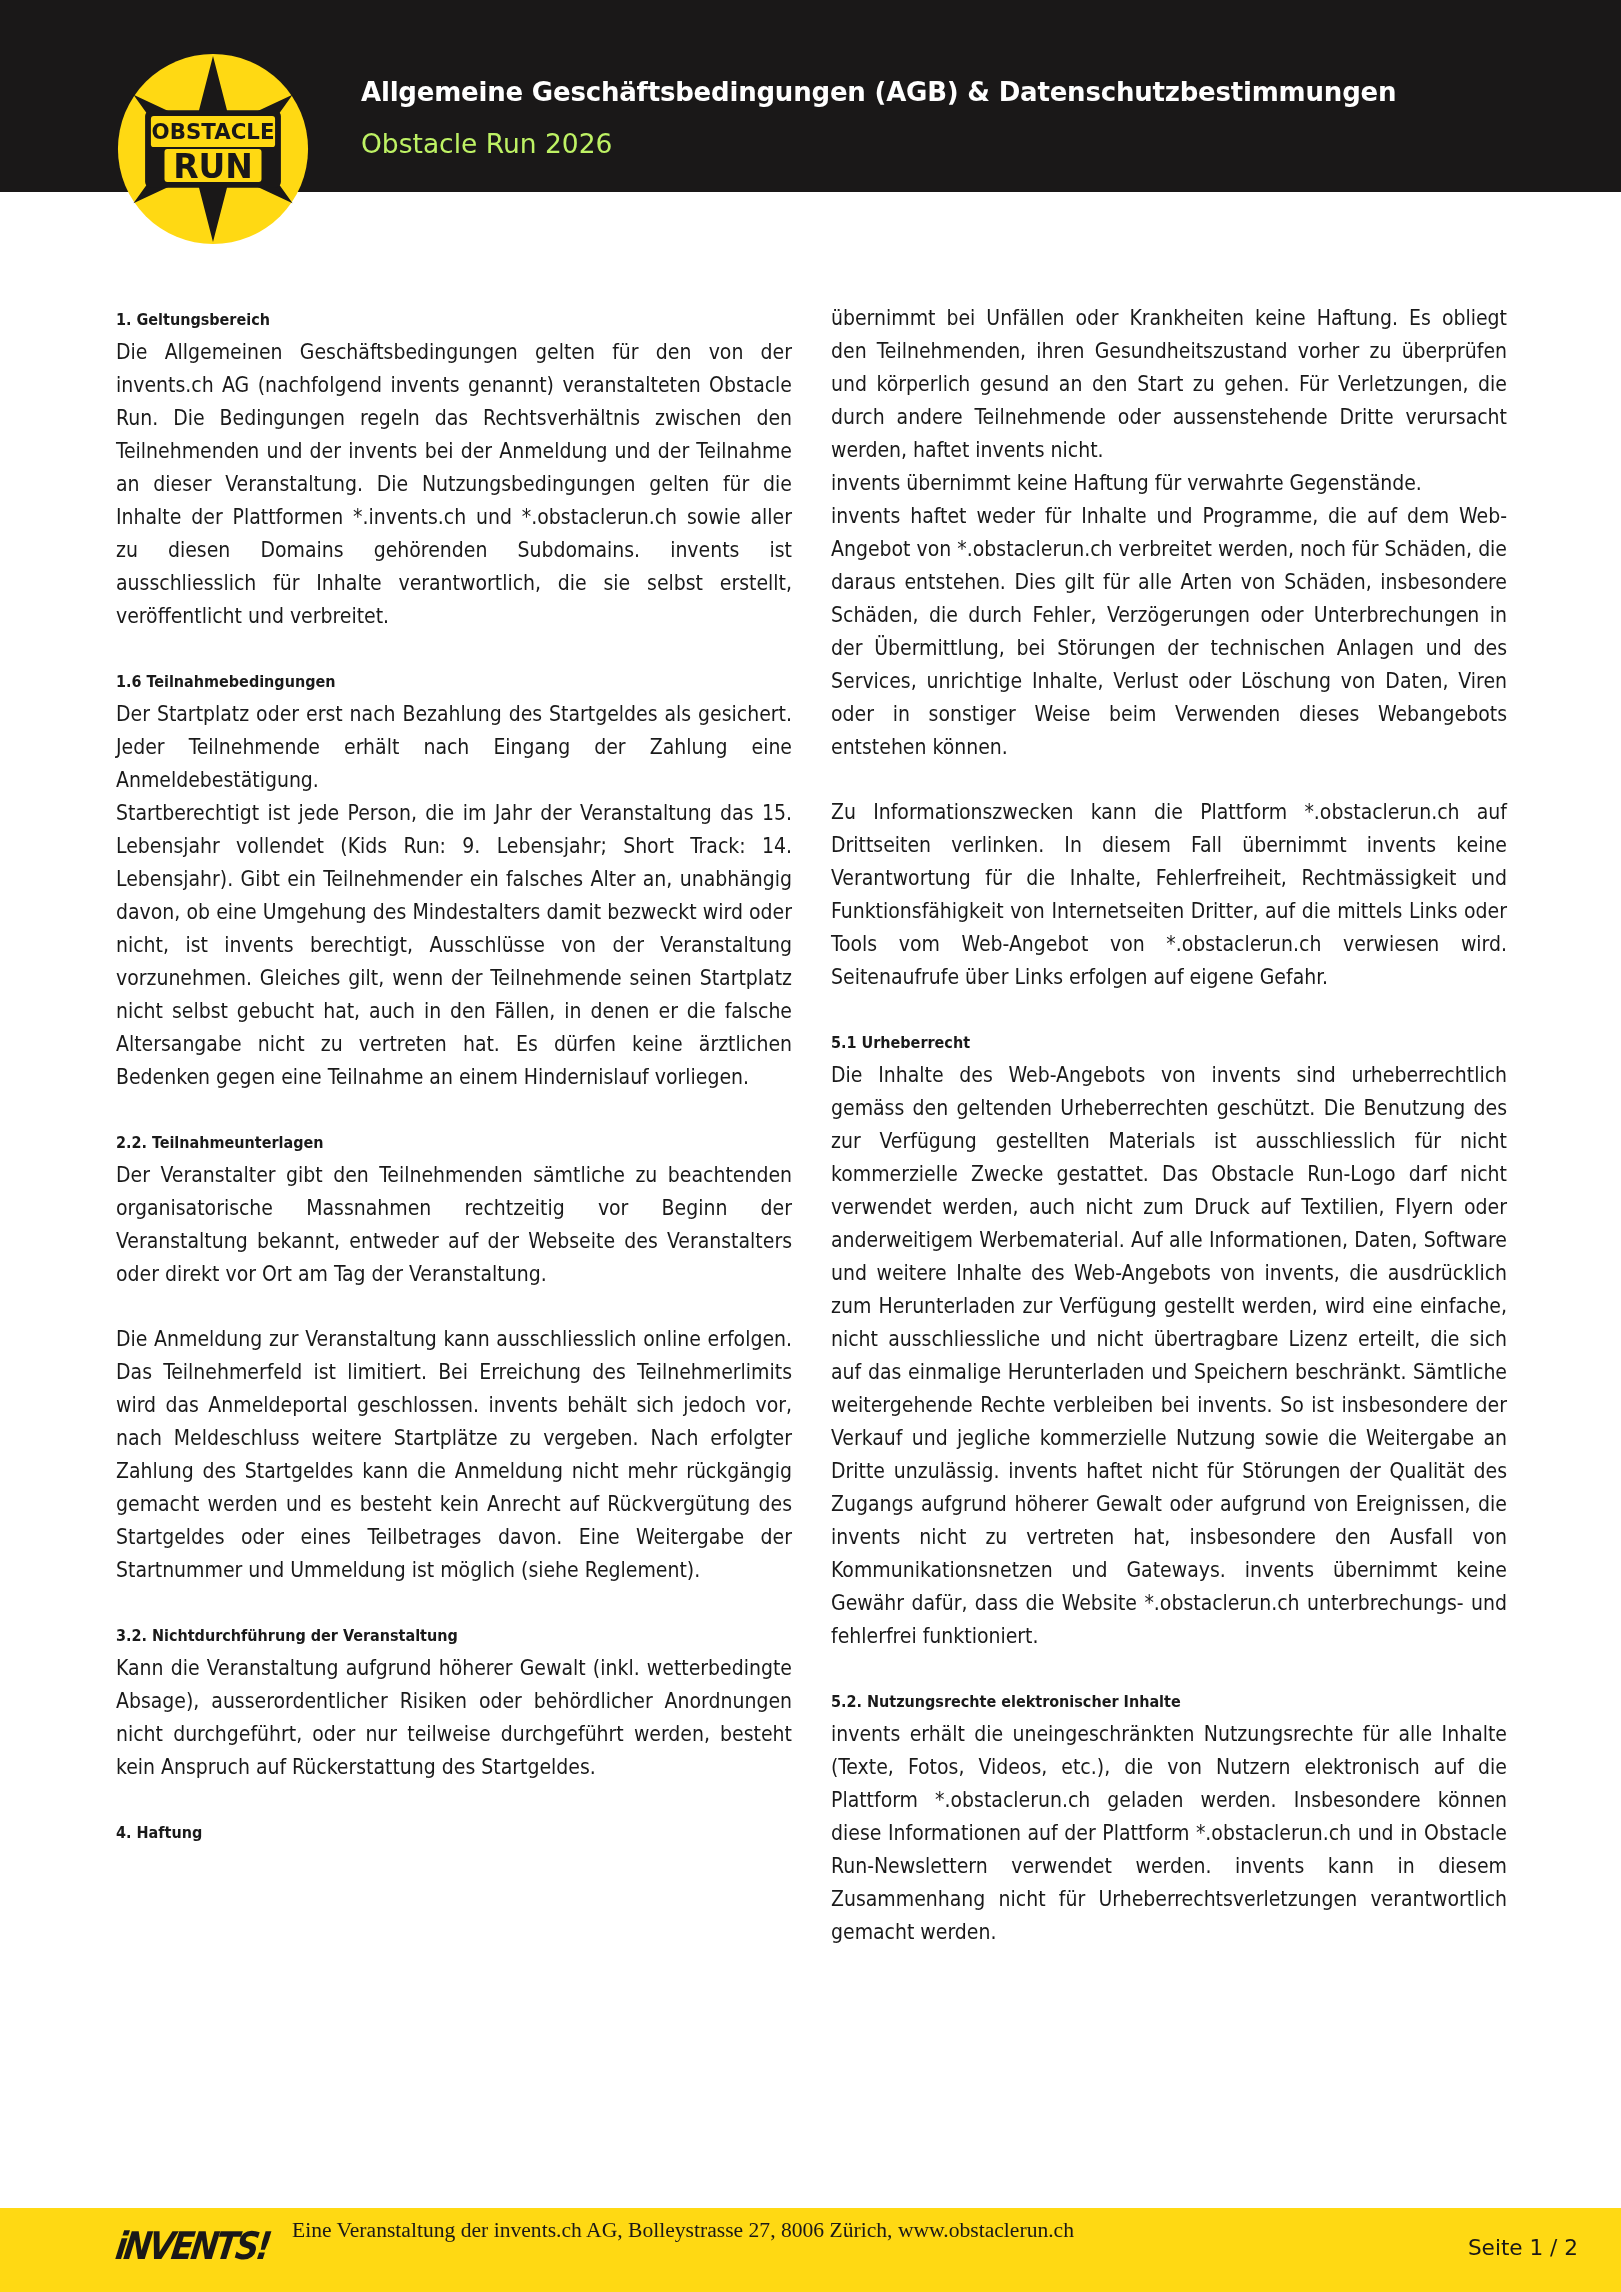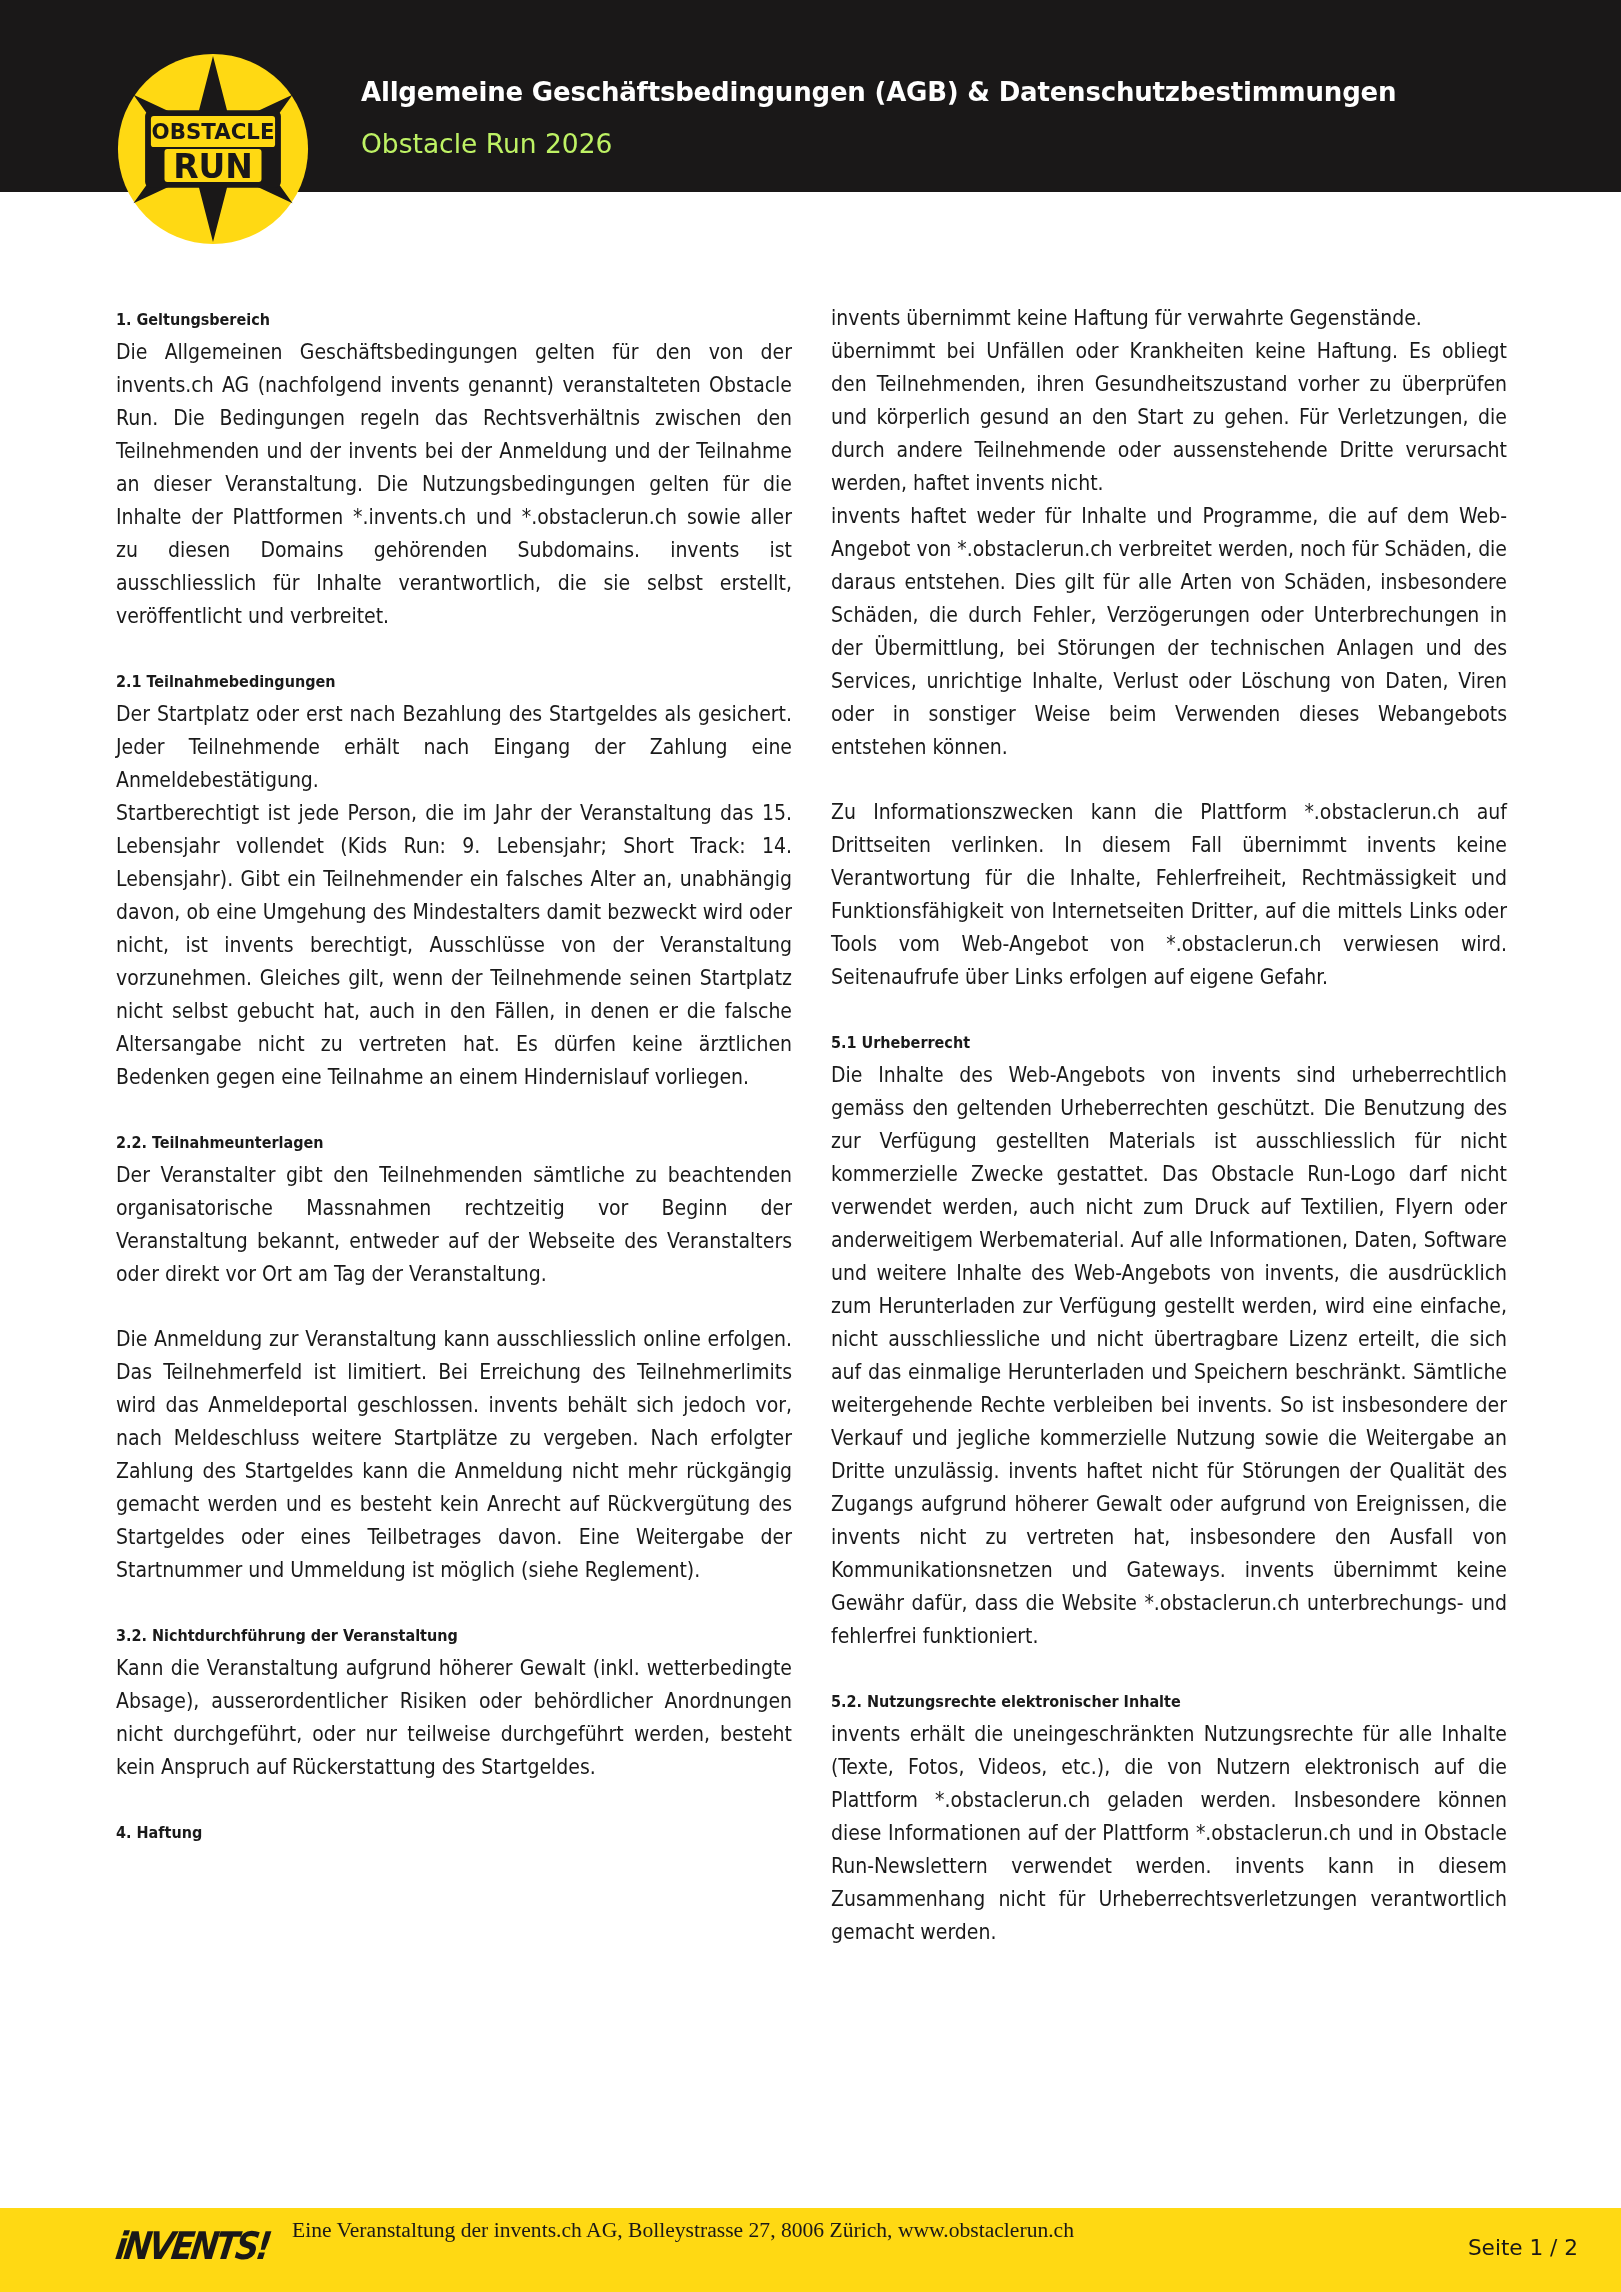--- a/index.html
+++ b/index.html
@@ -80,21 +80,21 @@
   <div class="header-title">Allgemeine Geschäftsbedingungen (AGB) &amp; Datenschutzbestimmungen</div>
   <div class="header-subtitle">Obstacle Run 2026</div>
 </div>
 
 <div class="col col-left">
   <div class="section">
     <h2>1. Geltungsbereich</h2>
     <p>Die Allgemeinen Geschäftsbedingungen gelten für den von der invents.ch AG (nachfolgend invents genannt) veranstalteten Obstacle Run. Die Bedingungen regeln das Rechtsverhältnis zwischen den Teilnehmenden und der invents bei der Anmeldung und der Teilnahme an dieser Veranstaltung. Die Nutzungsbedingungen gelten für die Inhalte der Plattformen *.invents.ch und *.obstaclerun.ch sowie aller zu diesen Domains gehörenden Subdomains. invents ist ausschliesslich für Inhalte verantwortlich, die sie selbst erstellt, veröffentlicht und verbreitet.</p>
   </div>
   <div class="section">
-    <h2>2.1 Teilnahmebedingungen</h2>
+    <h2>1.6 Teilnahmebedingungen</h2>
     <p>Der Startplatz oder erst nach Bezahlung des Startgeldes als gesichert. Jeder Teilnehmende erhält nach Eingang der Zahlung eine Anmeldebestätigung.</p>
     <p>Startberechtigt ist jede Person, die im Jahr der Veranstaltung das 15. Lebensjahr vollendet (Kids Run: 9. Lebensjahr; Short Track: 14. Lebensjahr). Gibt ein Teilnehmender ein falsches Alter an, unabhängig davon, ob eine Umgehung des Mindestalters damit bezweckt wird oder nicht, ist invents berechtigt, Ausschlüsse von der Veranstaltung vorzunehmen. Gleiches gilt, wenn der Teilnehmende seinen Startplatz nicht selbst gebucht hat, auch in den Fällen, in denen er die falsche Altersangabe nicht zu vertreten hat. Es dürfen keine ärztlichen Bedenken gegen eine Teilnahme an einem Hindernislauf vorliegen.</p>
   </div>
   <div class="section">
     <h2>2.2. Teilnahmeunterlagen</h2>
     <p>Der Veranstalter gibt den Teilnehmenden sämtliche zu beachtenden organisatorische Massnahmen rechtzeitig vor Beginn der Veranstaltung bekannt, entweder auf der Webseite des Veranstalters oder direkt vor Ort am Tag der Veranstaltung.</p>
   </div>
   <div class="section">
     <p>Die Anmeldung zur Veranstaltung kann ausschliesslich online erfolgen. Das Teilnehmerfeld ist limitiert. Bei Erreichung des Teilnehmerlimits wird das Anmeldeportal geschlossen. invents behält sich jedoch vor, nach Meldeschluss weitere Startplätze zu vergeben. Nach erfolgter Zahlung des Startgeldes kann die Anmeldung nicht mehr rückgängig gemacht werden und es besteht kein Anrecht auf Rückvergütung des Startgeldes oder eines Teilbetrages davon. Eine Weitergabe der Startnummer und Ummeldung ist möglich (siehe Reglement).</p>
   </div>
@@ -102,22 +102,22 @@
     <h2>3.2. Nichtdurchführung der Veranstaltung</h2>
     <p>Kann die Veranstaltung aufgrund höherer Gewalt (inkl. wetterbedingte Absage), ausserordentlicher Risiken oder behördlicher Anordnungen nicht durchgeführt, oder nur teilweise durchgeführt werden, besteht kein Anspruch auf Rückerstattung des Startgeldes.</p>
   </div>
   <div class="section">
     <h2>4. Haftung</h2>
   </div>
 </div>
 
 <div class="col col-right">
   <div class="section">
+    <p>übernimmt bei Unfällen oder Krankheiten keine Haftung. Es obliegt den Teilnehmenden, ihren Gesundheitszustand vorher zu überprüfen und körperlich gesund an den Start zu gehen. Für Verletzungen, die durch andere Teilnehmende oder aussenstehende Dritte verursacht werden, haftet invents nicht.</p>
     <p>invents übernimmt keine Haftung für verwahrte Gegenstände.</p>
-    <p>übernimmt bei Unfällen oder Krankheiten keine Haftung. Es obliegt den Teilnehmenden, ihren Gesundheitszustand vorher zu überprüfen und körperlich gesund an den Start zu gehen. Für Verletzungen, die durch andere Teilnehmende oder aussenstehende Dritte verursacht werden, haftet invents nicht.</p>
     <p>invents haftet weder für Inhalte und Programme, die auf dem Web-Angebot von *.obstaclerun.ch verbreitet werden, noch für Schäden, die daraus entstehen. Dies gilt für alle Arten von Schäden, insbesondere Schäden, die durch Fehler, Verzögerungen oder Unterbrechungen in der Übermittlung, bei Störungen der technischen Anlagen und des Services, unrichtige Inhalte, Verlust oder Löschung von Daten, Viren oder in sonstiger Weise beim Verwenden dieses Webangebots entstehen können.</p>
   </div>
   <div class="section">
     <p>Zu Informationszwecken kann die Plattform *.obstaclerun.ch auf Drittseiten verlinken. In diesem Fall übernimmt invents keine Verantwortung für die Inhalte, Fehlerfreiheit, Rechtmässigkeit und Funktionsfähigkeit von Internetseiten Dritter, auf die mittels Links oder Tools vom Web-Angebot von *.obstaclerun.ch verwiesen wird. Seitenaufrufe über Links erfolgen auf eigene Gefahr.</p>
   </div>
   <div class="section">
     <h2>5.1 Urheberrecht</h2>
     <p>Die Inhalte des Web-Angebots von invents sind urheberrechtlich gemäss den geltenden Urheberrechten geschützt. Die Benutzung des zur Verfügung gestellten Materials ist ausschliesslich für nicht kommerzielle Zwecke gestattet. Das Obstacle Run-Logo darf nicht verwendet werden, auch nicht zum Druck auf Textilien, Flyern oder anderweitigem Werbematerial. Auf alle Informationen, Daten, Software und weitere Inhalte des Web-Angebots von invents, die ausdrücklich zum Herunterladen zur Verfügung gestellt werden, wird eine einfache, nicht ausschliessliche und nicht übertragbare Lizenz erteilt, die sich auf das einmalige Herunterladen und Speichern beschränkt. Sämtliche weitergehende Rechte verbleiben bei invents. So ist insbesondere der Verkauf und jegliche kommerzielle Nutzung sowie die Weitergabe an Dritte unzulässig. invents haftet nicht für Störungen der Qualität des Zugangs aufgrund höherer Gewalt oder aufgrund von Ereignissen, die invents nicht zu vertreten hat, insbesondere den Ausfall von Kommunikationsnetzen und Gateways. invents übernimmt keine Gewähr dafür, dass die Website *.obstaclerun.ch unterbrechungs- und fehlerfrei funktioniert.</p>
   </div>
   <div class="section">

